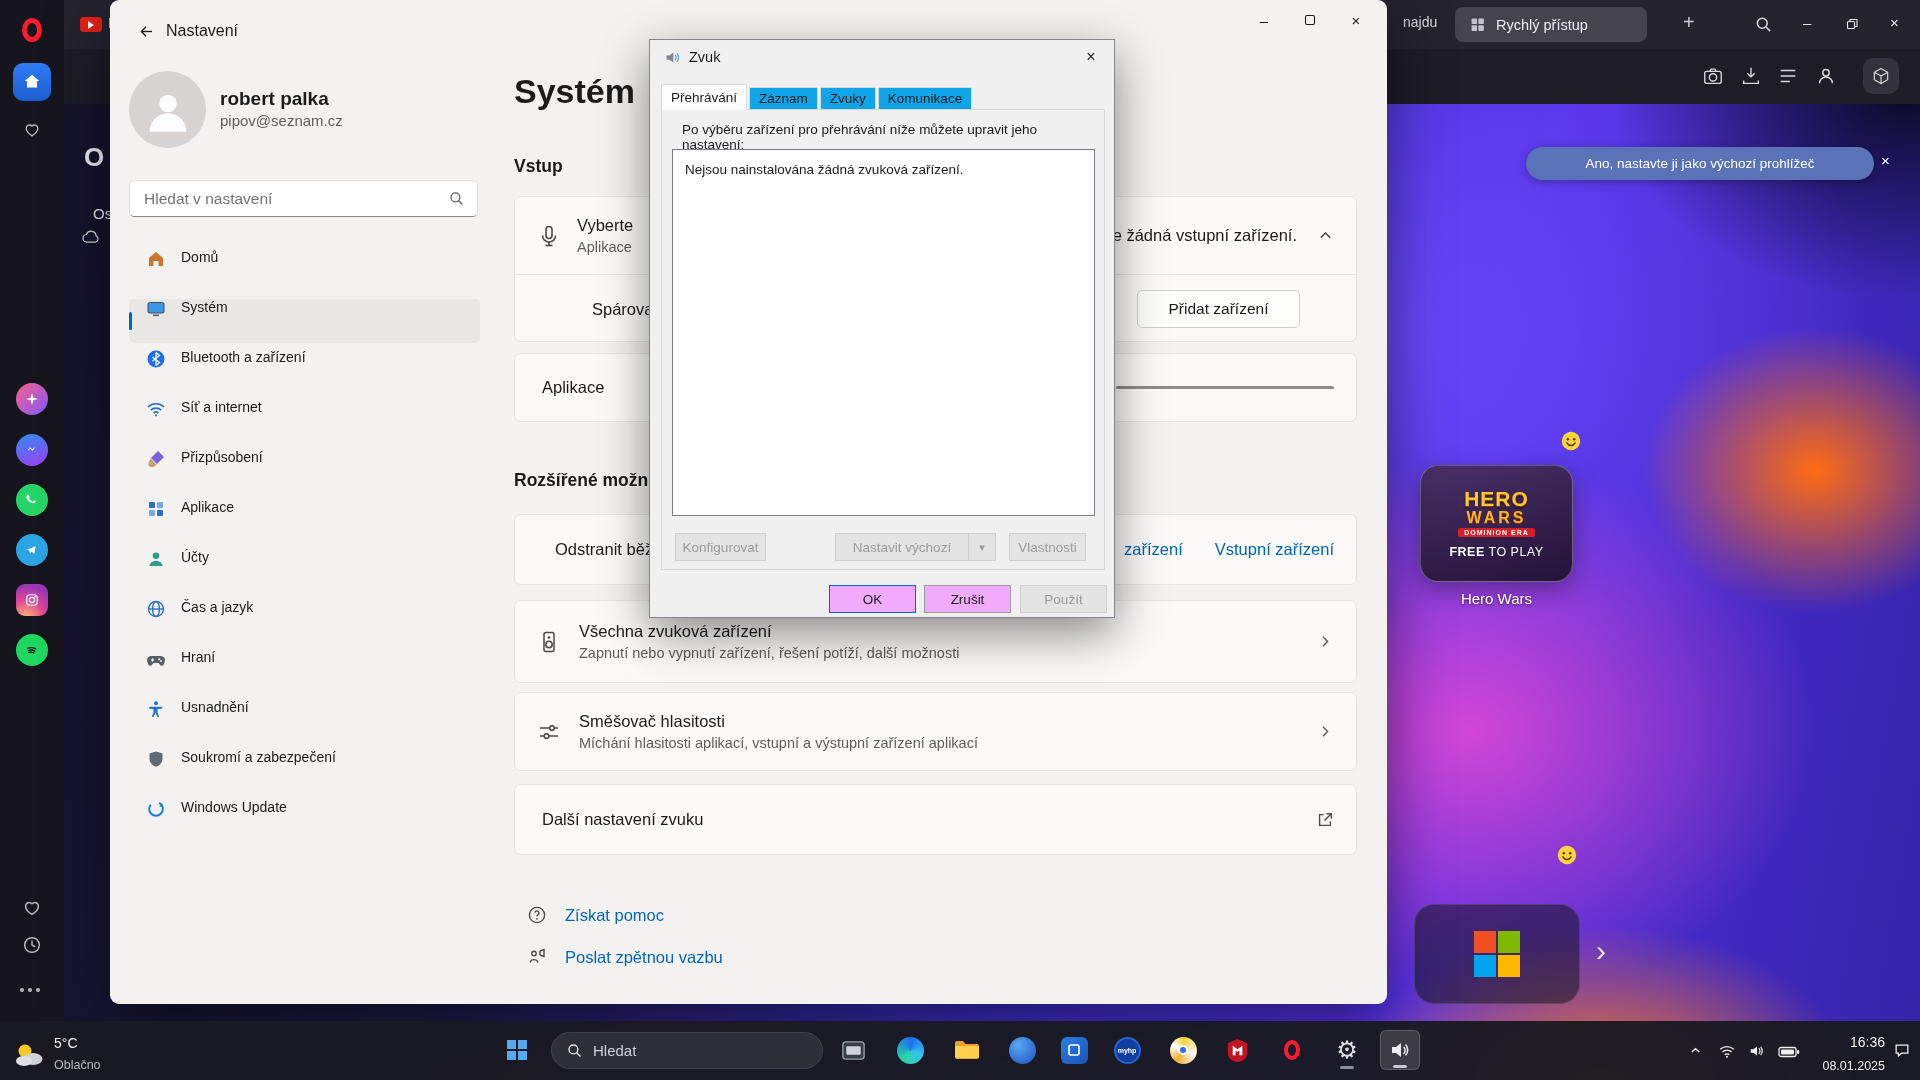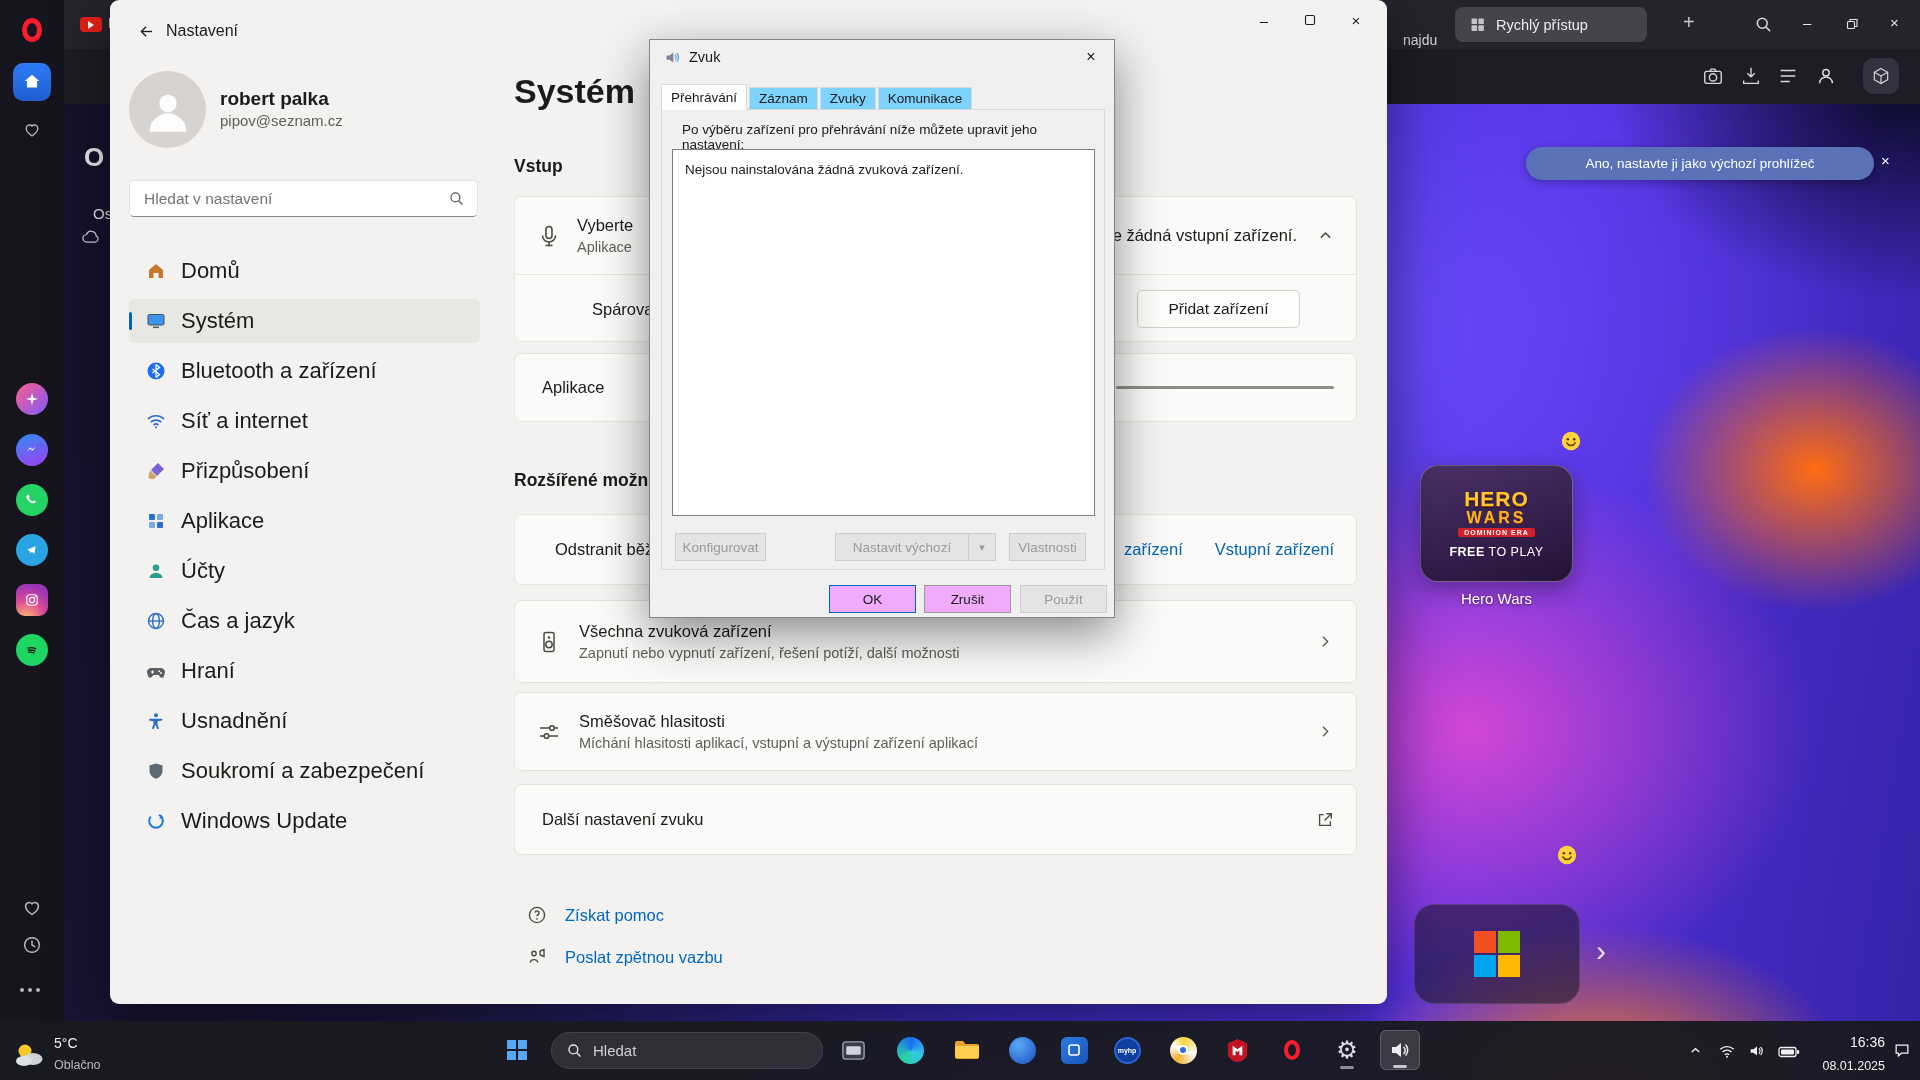--- a/index.html
+++ b/index.html
@@ -43,39 +43,39 @@
 .mslogo{display:grid;grid-template-columns:22px 22px;grid-template-rows:22px 22px;gap:2px}
 .panel-chev{left:1596px;top:934px;font-size:30px;color:rgba(255,255,255,.85);z-index:1}
 
 .swin{position:absolute;left:110px;top:0;width:1277px;height:1004px;background:#f3f2f0;border-radius:9px;box-shadow:0 18px 60px rgba(0,0,0,.5);z-index:5;color:#1b1b1a}
 .swc{position:absolute;top:0;right:8px;display:flex}
 .swcb{width:46px;height:40px;display:flex;align-items:center;justify-content:center;font-size:15px;color:#1c1c1c}
 .searchbox{position:absolute;left:19px;top:180px;width:349px;height:37px;background:#fff;border:1px solid #e4e2df;border-bottom:1px solid #8a8886;border-radius:5px;display:flex;align-items:center}
 .searchbox input{border:0;outline:0;flex:1;padding:0 14px;font-size:15.5px;color:#1b1b1a;background:transparent;font-family:inherit}
 .searchbox input::placeholder{color:#767472}
 .nav{position:absolute;left:19px;top:249px;width:351px}
-.navitem{position:relative;height:44px;margin-bottom:6px;border-radius:5px;display:flex;align-items:center;gap:15px;padding-left:17px;font-size:22px}
+.navitem{position:relative;height:44px;margin-bottom:6px;border-radius:5px;display:flex;align-items:flex-start;gap:15px;padding-left:17px;font-size:14px}
 .navitem.sel{background:#e9e7e4}
 .navitem.sel::before{content:"";position:absolute;left:0;top:13px;width:3px;height:18px;border-radius:2px;background:#0067c0}
 .content{position:absolute;left:404px;top:0;width:843px}
 .h1{position:absolute;top:72px;font-size:34px;font-weight:600}
 .sect{position:absolute;font-size:17.5px;font-weight:600}
 .card{position:absolute;width:843px;background:#fbfaf8;border:1px solid #e6e4e1;border-radius:7px}
 .row{display:flex;align-items:center;height:100%}
 .ctitle{font-size:16.5px}
 .csub{font-size:14.5px;color:#5f5d5a;margin-top:4px}
 .link{color:#0066b4;font-size:16.5px}
 .wbtn{width:163px;height:38px;background:#fdfdfc;border:1px solid #d2d0cd;border-radius:5px;display:flex;align-items:center;justify-content:center;font-size:15.5px}
 .divider{border-top:1px solid #e8e6e3}
 
 .sdialog{position:absolute;left:649px;top:39px;width:466px;height:579px;background:#f0f0f0;border:1px solid #84868c;box-shadow:0 16px 45px rgba(0,0,0,.45);z-index:10;font-size:13.5px;color:#1a1a1a}
 .sd-title{position:absolute;left:0;top:0;right:0;height:34px;display:flex;align-items:center;padding-left:14px;gap:8px;font-size:14.5px}
 .sd-close{position:absolute;right:0;top:0;width:46px;height:34px;display:flex;align-items:center;justify-content:center;font-size:16px}
 .sd-tabs{position:absolute;left:11px;top:44px;display:flex;align-items:flex-end}
-.sd-tab{height:23px;line-height:22px;padding:0 9px;font-size:13.5px;border:1px solid #d9d9d9;border-bottom:none;background:#7dd3fc;margin-right:2px}
+.sd-tab{height:23px;line-height:22px;padding:0 9px;font-size:13.5px;border:1px solid #d9d9d9;border-bottom:none;background:#0ea5e9;margin-right:2px}
 .sd-tab.active{height:26px;line-height:25px;background:#fdfdfd;position:relative;z-index:2}
 .sd-panel{position:absolute;left:11px;top:69px;width:444px;height:461px;border:1px solid #d9d9d9;background:#f0f0f0}
 .sd-list{position:absolute;left:10px;top:39px;width:423px;height:367px;background:#fff;border:1px solid #7a7d84}
 .btn{position:absolute;height:28px;display:flex;align-items:center;justify-content:center;font-size:13.5px;background:#f0abfc;border:1px solid #9c9c9c}
 .btn.dis{background:#e4e4e4;border-color:#cfcfcf;color:#9a9a9a}
 .btn.ok{border:1px solid #0067c0}
 .split{position:absolute;height:28px;display:flex}
 .split .m{width:134px;display:flex;align-items:center;justify-content:center;background:#e4e4e4;border:1px solid #cfcfcf;color:#9a9a9a}
 .split .a{width:27px;display:flex;align-items:center;justify-content:center;background:#e4e4e4;border:1px solid #cfcfcf;border-left:none;color:#9a9a9a;font-size:11px}
 
@@ -93,21 +93,21 @@
 </head>
 <body>
 
 <div class="screen">
 
   <div class="tabbar">
     <div class="abs" style="left:16px;top:17px;width:22px;height:15px;background:#e62117;border-radius:4px;display:flex;align-items:center;justify-content:center">
       <div style="width:0;height:0;border-left:6px solid #fff;border-top:4px solid transparent;border-bottom:4px solid transparent"></div>
     </div>
     <span class="abs tabtxt" style="left:44px;top:15px">Da</span>
-    <span class="abs tabtxt" style="left:1339px;top:32px">najdu</span>
+    <span class="abs tabtxt" style="left:1339px;top:14px">najdu</span>
     <div class="abs activetab" style="left:1391px;top:7px">
       <svg width="17" height="17" viewBox="0 0 20 20">
           <rect x="3" y="3" width="6.5" height="6.5" rx="1" fill="#c3c3cc"></rect>
           <rect x="11" y="3" width="6.5" height="6.5" rx="1" fill="#c3c3cc"></rect>
           <rect x="3" y="11" width="6.5" height="6.5" rx="1" fill="#c3c3cc"></rect>
           <rect x="11" y="11" width="6.5" height="6.5" rx="1" fill="#c3c3cc"></rect>
         </svg>
       <span>Rychlý přístup</span>
     </div>
     <span class="abs tbtn" style="left:1619px;top:11px">+</span>

